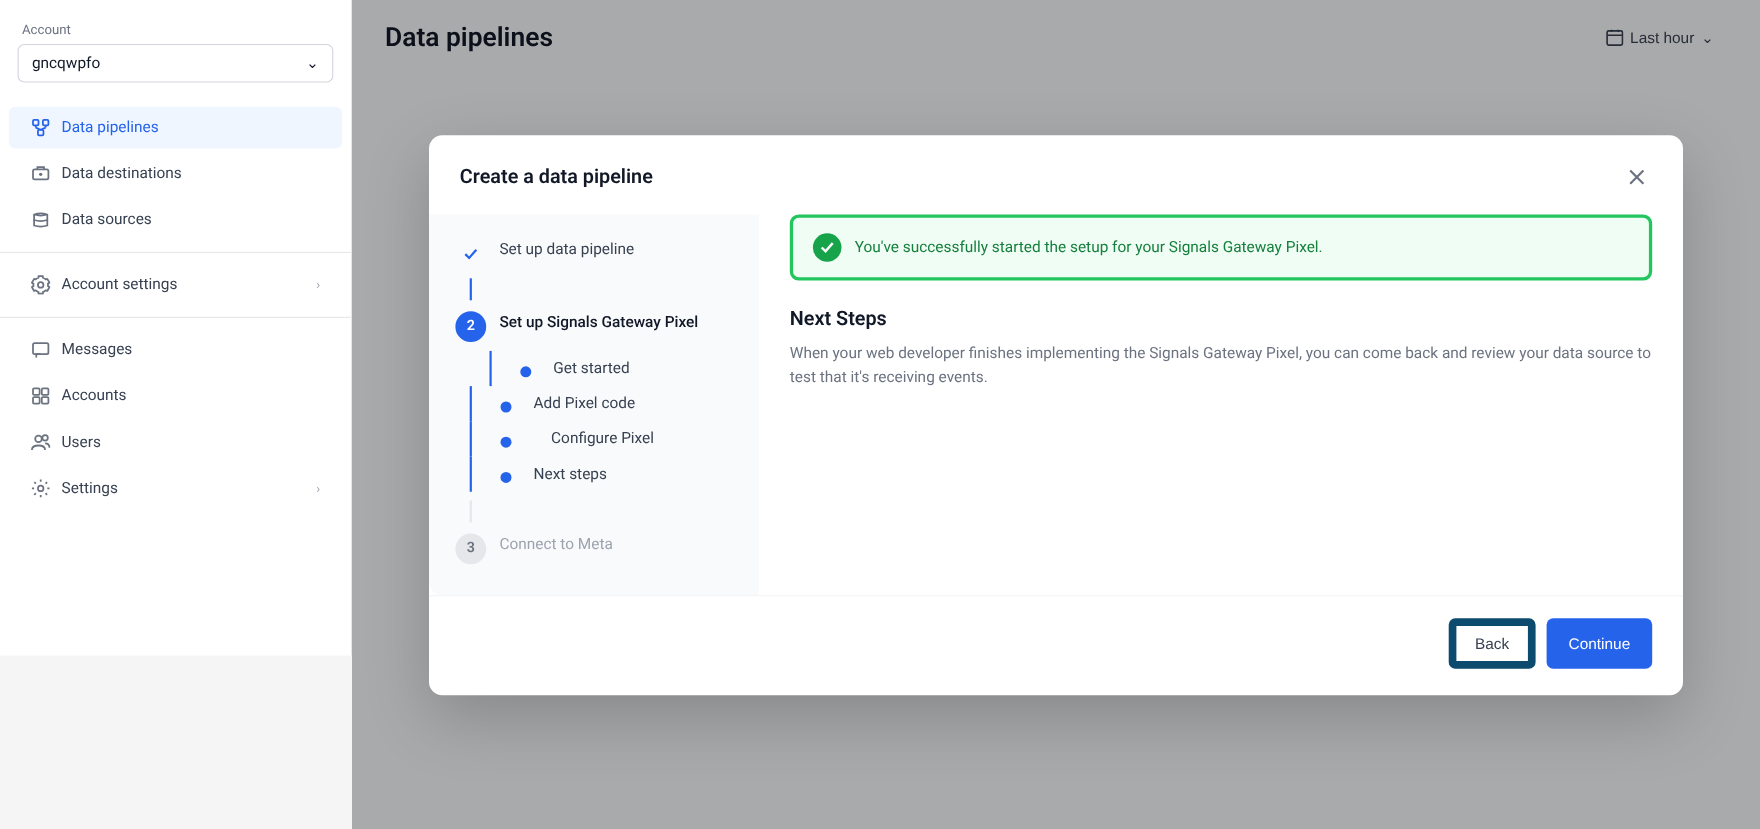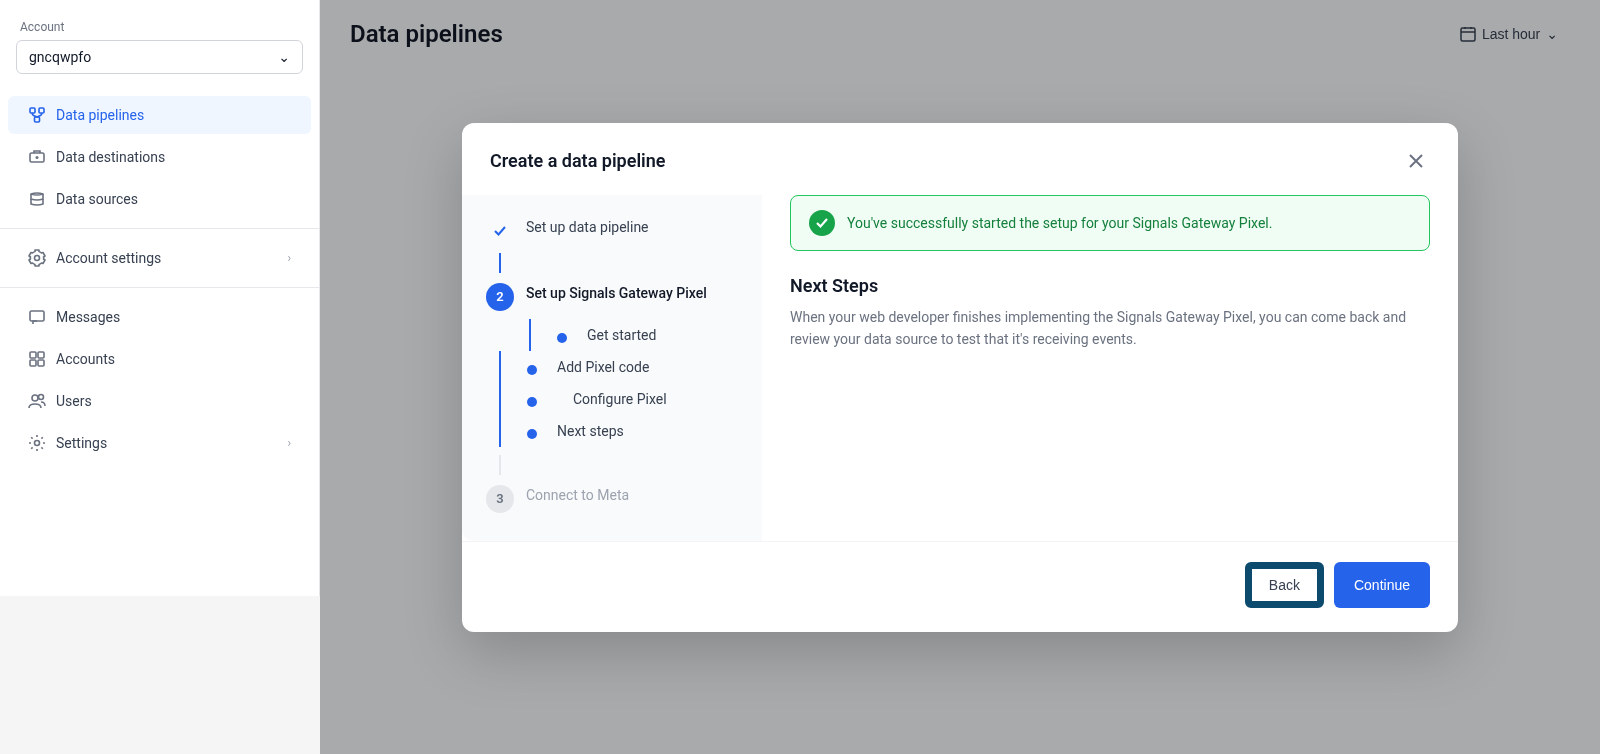--- a/index.html
+++ b/index.html
@@ -119,21 +119,21 @@
       top: 0; left: 0; right: 0; bottom: 0;
       background: rgba(0,0,0,0.3);
       display: flex;
       align-items: center;
       justify-content: center;
       z-index: 10;
     }
     .modal {
       background: #fff;
       border-radius: 12px;
-      width: 996px;
+      width: 1140px;
       max-width: 95%;
       max-height: 90%;
       overflow: auto;
       position: relative;
       box-shadow: 0 20px 60px rgba(0,0,0,0.2);
     }
     .modal-header {
       padding: 24px 28px 0 28px;
       display: flex;
       align-items: center;
@@ -239,21 +239,21 @@
 
     
     .content-panel {
       flex: 1;
       padding: 0 28px 24px 28px;
       display: flex;
       flex-direction: column;
     }
     .success-banner {
       background: #f0fdf4;
-      border: 1px solid #22c55e;
+      border: 3px solid #22c55e;
       border-radius: 8px;
       padding: 14px 18px;
       display: flex;
       align-items: center;
       gap: 12px;
       margin-bottom: 24px;
     }
     .success-icon {
       width: 26px;
       height: 26px;
@@ -466,21 +466,21 @@
 
           <div class="step-connector" style="margin-bottom:8px;"></div>
 
           <div class="step-item">
             <div class="step-indicator active">2</div>
             <span class="step-label active">Set up Signals Gateway Pixel</span>
           </div>
 
           <div>
 
-            <div style="display:flex; margin-left:19px; margin-top:4px;padding-left:24px;">
+            <div style="display:flex; margin-left:7px; margin-top:4px;padding-left:24px;">
               <div style="display:flex; flex-direction:column; align-items:center; width:2px; margin-right:26px;">
                 <div class="substep-line"></div>
               </div>
               <div style="display:flex; align-items:center; gap:10px; padding: 4px 0;">
                 <div class="substep-dot"></div>
                 <span class="substep-label">Get started</span>
               </div>
             </div>
 
             <div style="display:flex; margin-left:13px;">

